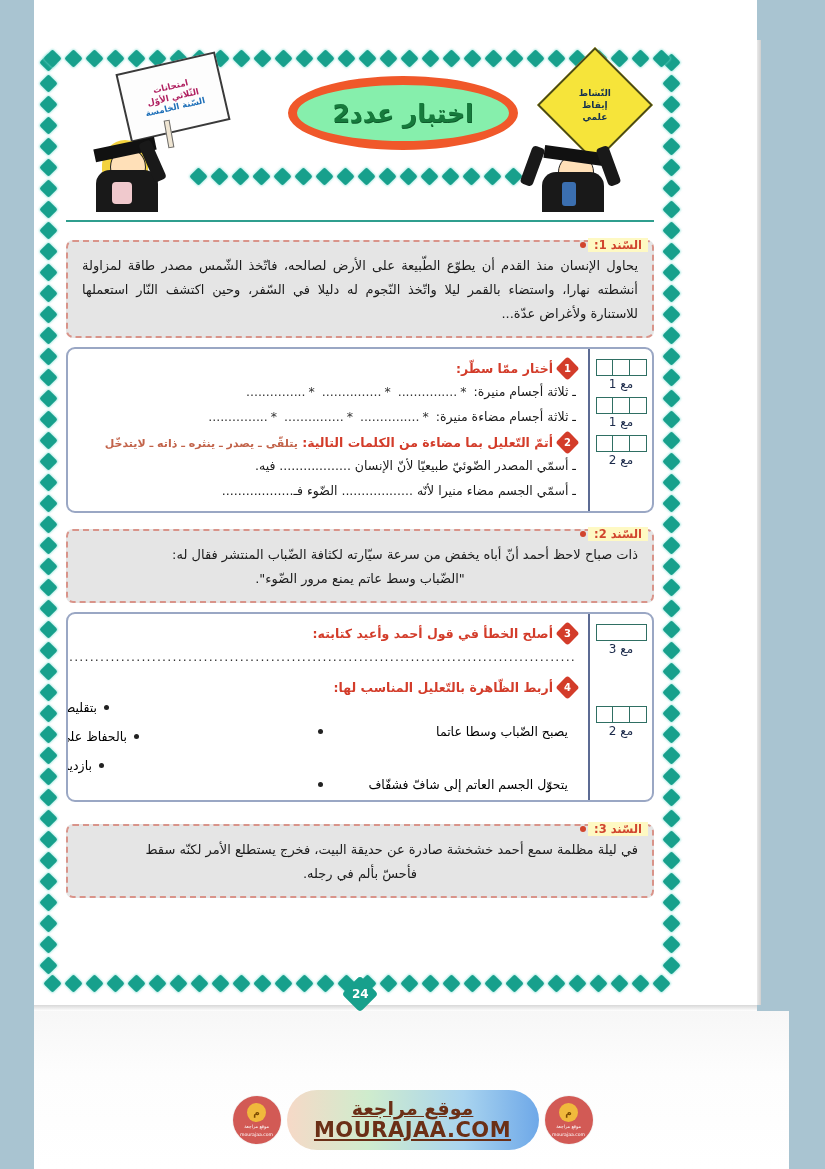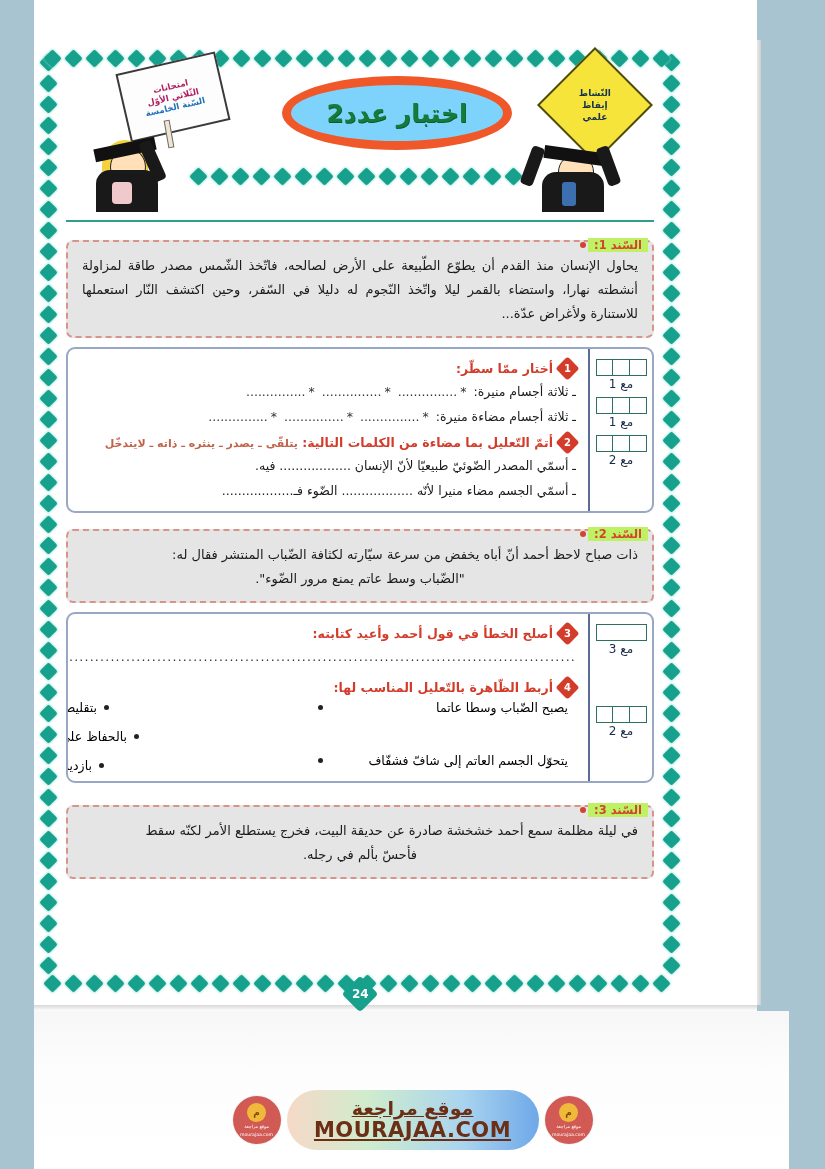--- a/index.html
+++ b/index.html
@@ -42,23 +42,23 @@
     width:13px;height:13px;background:#17a08c;
     transform:rotate(45deg);border-radius:2px;
     box-shadow:0 0 2px 1px rgba(120,220,210,.55);
   }
   .dia-row .dia{margin:0 4px;}
   .dia-col .dia{margin:4px 0;}
 
   
   .header{position:absolute;left:26px;top:14px;width:588px;height:160px;}
   .title-oval{
-    position:absolute;left:216px;top:18px;width:230px;height:74px;
+    position:absolute;left:222px;top:18px;width:230px;height:74px;
     border:9px solid #f0582a;border-radius:50%;
-    background:#7dd3fc;
+    background:#86efac;
     display:flex;align-items:center;justify-content:center;
     box-sizing:border-box;
   }
   .title-oval span{
     color:#167a3c;font-weight:bold;font-size:25px;letter-spacing:1px;
     font-family:"DejaVu Sans",sans-serif;
     text-shadow:0.5px 0.5px 0 #0d5a2b;
   }
 
   
@@ -95,21 +95,21 @@
   .band-line{position:absolute;left:26px;top:176px;width:588px;height:2px;background:#2f9e8e;}
 
   
   .content{position:absolute;left:26px;top:190px;width:588px;}
 
   .sanad-label{
     position:relative;height:13px;margin-bottom:-7px;text-align:right;
     padding-right:6px;z-index:3;
   }
   .sanad-label span{
-    background:#bef264;padding:0 6px;color:#d1452e;font-size:11.5px;font-weight:bold;
+    background:#fef9c3;padding:0 6px;color:#d1452e;font-size:11.5px;font-weight:bold;
   }
   .sanad-label .dot{
     display:inline-block;width:6px;height:6px;border-radius:50%;
     background:#d1452e;vertical-align:middle;margin:0 2px;
   }
   .sanad-box{
     border:2px dashed #d9948a;border-radius:7px;background:#e5e5e5;
     padding:12px 14px 10px;
   }
   .sanad-box p{
@@ -153,21 +153,21 @@
   .q-line{
     direction:rtl;text-align:right;color:#1b1b1b;font-size:12.5px;
     line-height:2.0;white-space:nowrap;
   }
   .dots{letter-spacing:1.2px;color:#333;}
   .star{color:#333;padding:0 3px;}
 
   
   .match{display:flex;direction:rtl;justify-content:space-between;padding:2px 8px 0 14px;}
   .match .col{display:flex;flex-direction:column;gap:14px;font-size:12.5px;direction:rtl;}
-  .match .col.right{align-items:center;}
+  .match .col.right{align-items:center;margin-top:24px;}
   .match .col.left{align-items:flex-end;}
   .match .item{display:flex;align-items:center;gap:7px;white-space:nowrap;}
   .bullet{width:5px;height:5px;border-radius:50%;background:#222;display:inline-block;}
   .match .col.right .item{justify-content:space-between;width:250px;}
 
   
   .page-badge{
     position:absolute;left:50%;transform:translateX(-50%) rotate(45deg);
     bottom:-13px;width:26px;height:26px;background:#17a08c;border-radius:4px;
     display:flex;align-items:center;justify-content:center;

